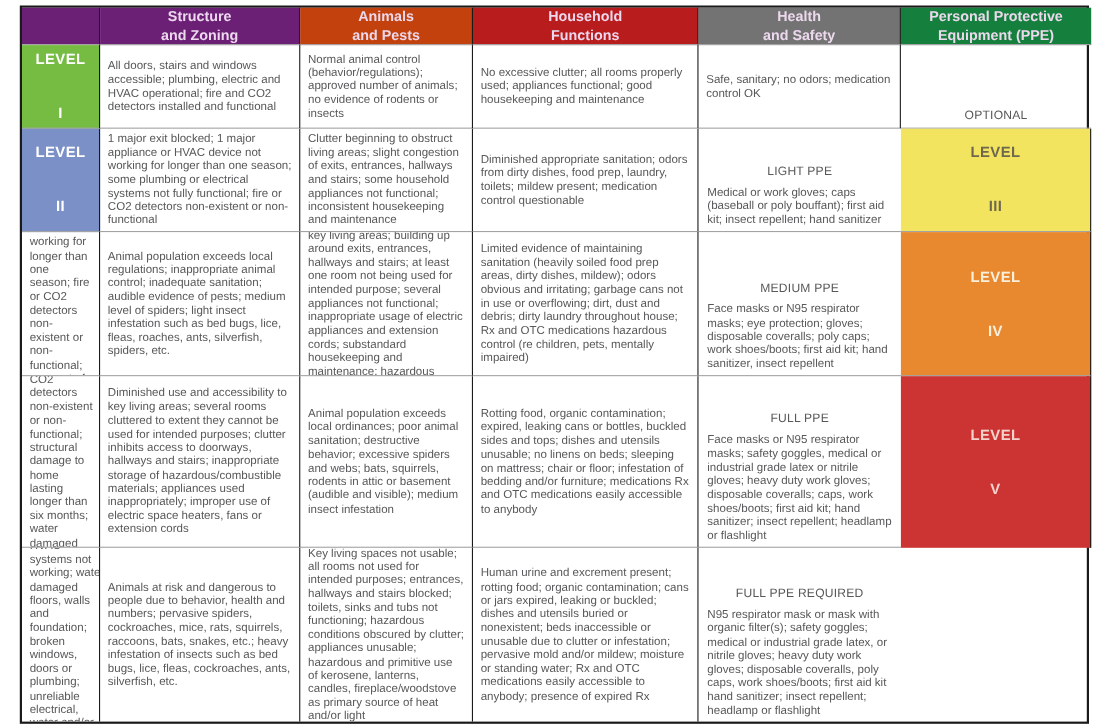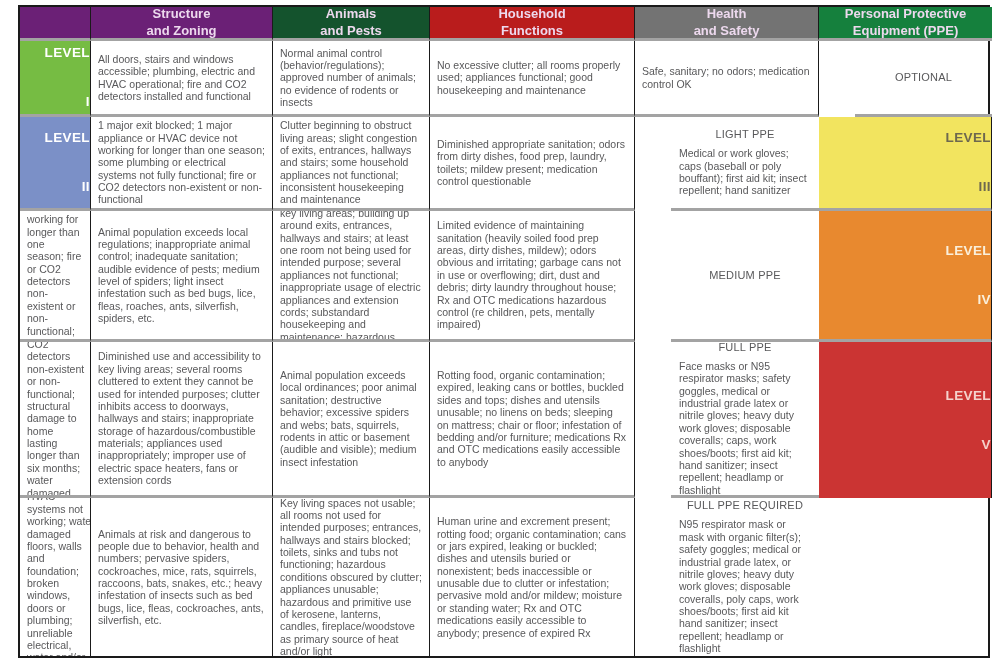--- a/index.html
+++ b/index.html
@@ -12,69 +12,68 @@
     position: absolute; left: 18px; top: 5px;
     width: 972px;
     display: grid;
     grid-template-columns: 71px 182px 157px 205px 184px 173px;
     grid-template-rows: 34px 76px 94px 131px 156px 158px;
     border: 2px solid #1a1a1a;
     background: #ffffff;
   }
   .cell {
     border-right: 1px solid #1a1a1a;
-    border-bottom: 3px solid #a3a3a3;
+    border-bottom: 1px solid #a3a3a3;
     overflow: hidden;
   }
   .cell.last-col { border-right: none; }
   .cell.last-row { border-bottom: none; }
   .head {
     display: flex; flex-direction: column;
     align-items: center; justify-content: center;
     font-weight: bold; font-size: 13px; line-height: 1.25;
     text-align: center;
   }
   .level-label {
     display: flex; flex-direction: column;
-    align-items: flex-end; justify-content: center;
+    align-items: center; justify-content: center;
     font-weight: bold; font-size: 13.5px; line-height: 1.3;
     letter-spacing: 0.4px; text-align: center; gap: 31px;
   }
   .desc {
     display: flex; align-items: center;
     padding: 4px 7px;
     font-size: 10.5px; line-height: 1.18;
     color: #58585A; text-align: left;
   }
   .ppe {
     display: flex; flex-direction: column;
-    align-items: stretch; justify-content: center;
+    align-items: stretch; justify-content: flex-end;
     padding: 4px 8px;
     font-size: 10.5px; line-height: 1.18;
     color: #58585A;
-    margin-left: 36px;
   }
   .ppe .ppe-heading {
     text-align: center; font-size: 11px; letter-spacing: 0.2px;
   }
   .ppe .ppe-body { margin-top: 6px; }
   .ppe .ppe-body:empty { display: none; }
 </style>
 </head>
 <body>
 
 <div class="scale-table">
 
   <div class="cell head" style="background-color: rgb(107, 32, 118);"></div>
 
   <div class="cell head" style="background-color: rgb(107, 32, 118); color: rgb(237, 217, 238);">
     <span>Structure</span>
     <span>and Zoning</span>
   </div>
-  <div class="cell head" style="background-color: #14532d; color: rgb(237, 217, 238);">
+  <div class="cell head" style="background-color: #c2410c; color: rgb(237, 217, 238);">
     <span>Animals</span>
     <span>and Pests</span>
   </div>
   <div class="cell head" style="background-color: #b91c1c; color: rgb(237, 217, 238);">
     <span>Household</span>
     <span>Functions</span>
   </div>
   <div class="cell head" style="background-color: #737373; color: rgb(237, 217, 238);">
     <span>Health</span>
     <span>and Safety</span>
@@ -134,20 +133,21 @@
     <span>Animal population exceeds local regulations; inappropriate animal control; inadequate sanitation; audible evidence of pests; medium level of spiders; light insect infestation such as bed bugs, lice, fleas, roaches, ants, silverfish, spiders, etc.</span>
   </div>
   <div class="cell desc">
     <span>Clutter obstructing functions of key living areas; building up around exits, entrances, hallways and stairs; at least one room not being used for intended purpose; several appliances not functional; inappropriate usage of electric appliances and extension cords; substandard housekeeping and maintenance; hazardous substances in small quantities</span>
   </div>
   <div class="cell desc">
     <span>Limited evidence of maintaining sanitation (heavily soiled food prep areas, dirty dishes, mildew); odors obvious and irritating; garbage cans not in use or overflowing; dirt, dust and debris; dirty laundry throughout house; Rx and OTC medications hazardous control (re children, pets, mentally impaired)</span>
   </div>
   <div class="cell ppe last-col">
     <span class="ppe-heading">MEDIUM PPE</span>
+    <span class="ppe-body">Face masks or N95 respirator masks; eye protection; gloves; disposable coveralls; poly caps; work shoes/boots; first aid kit; hand sanitizer, insect repellent</span>
   </div>
 
   <div class="cell level-label" style="background-color: rgb(232, 137, 47); color: rgb(250, 239, 219);">
     <span>LEVEL</span>
     <span>IV</span>
   </div>
   <div class="cell desc">
     <span>Excessive outdoor clutter of items normally stored indoors; HVAC devices not working for longer than one year; CO2 detectors non-existent or non-functional; structural damage to home lasting longer than six months; water damaged floors, damaged walls and foundations, broken windows, doors or plumbing; odor or evidence of sewer backup</span>
   </div>
   <div class="cell desc">

